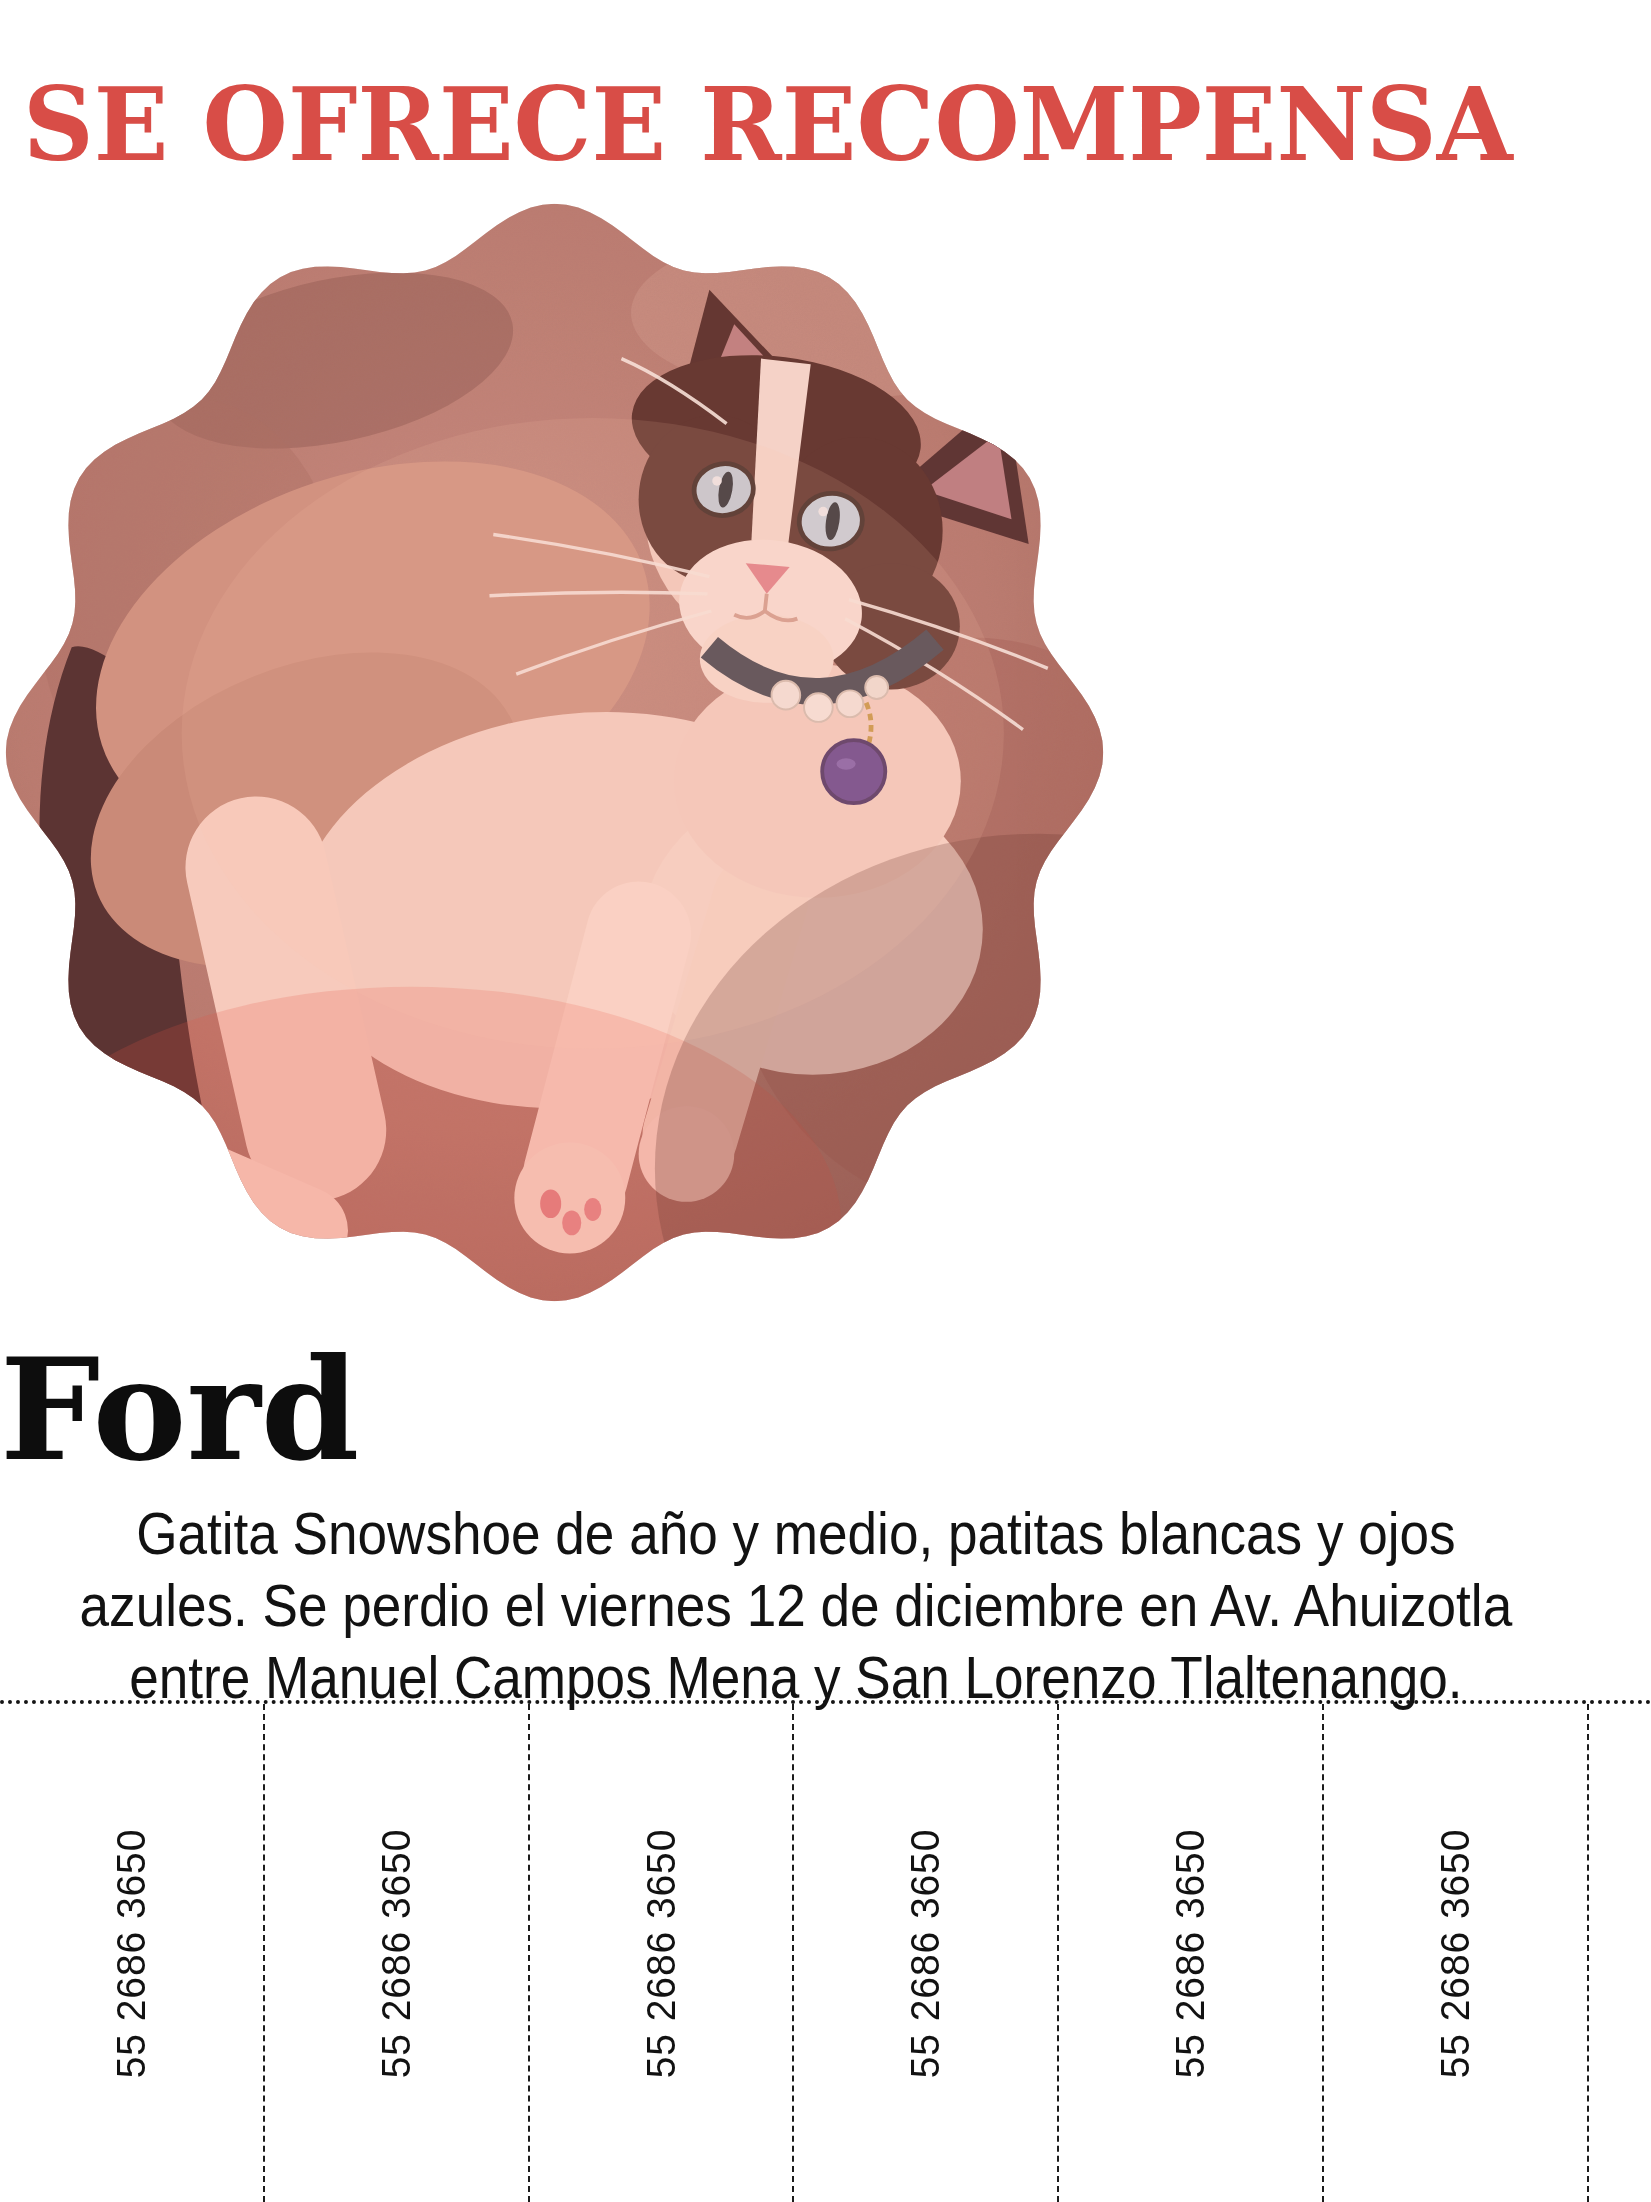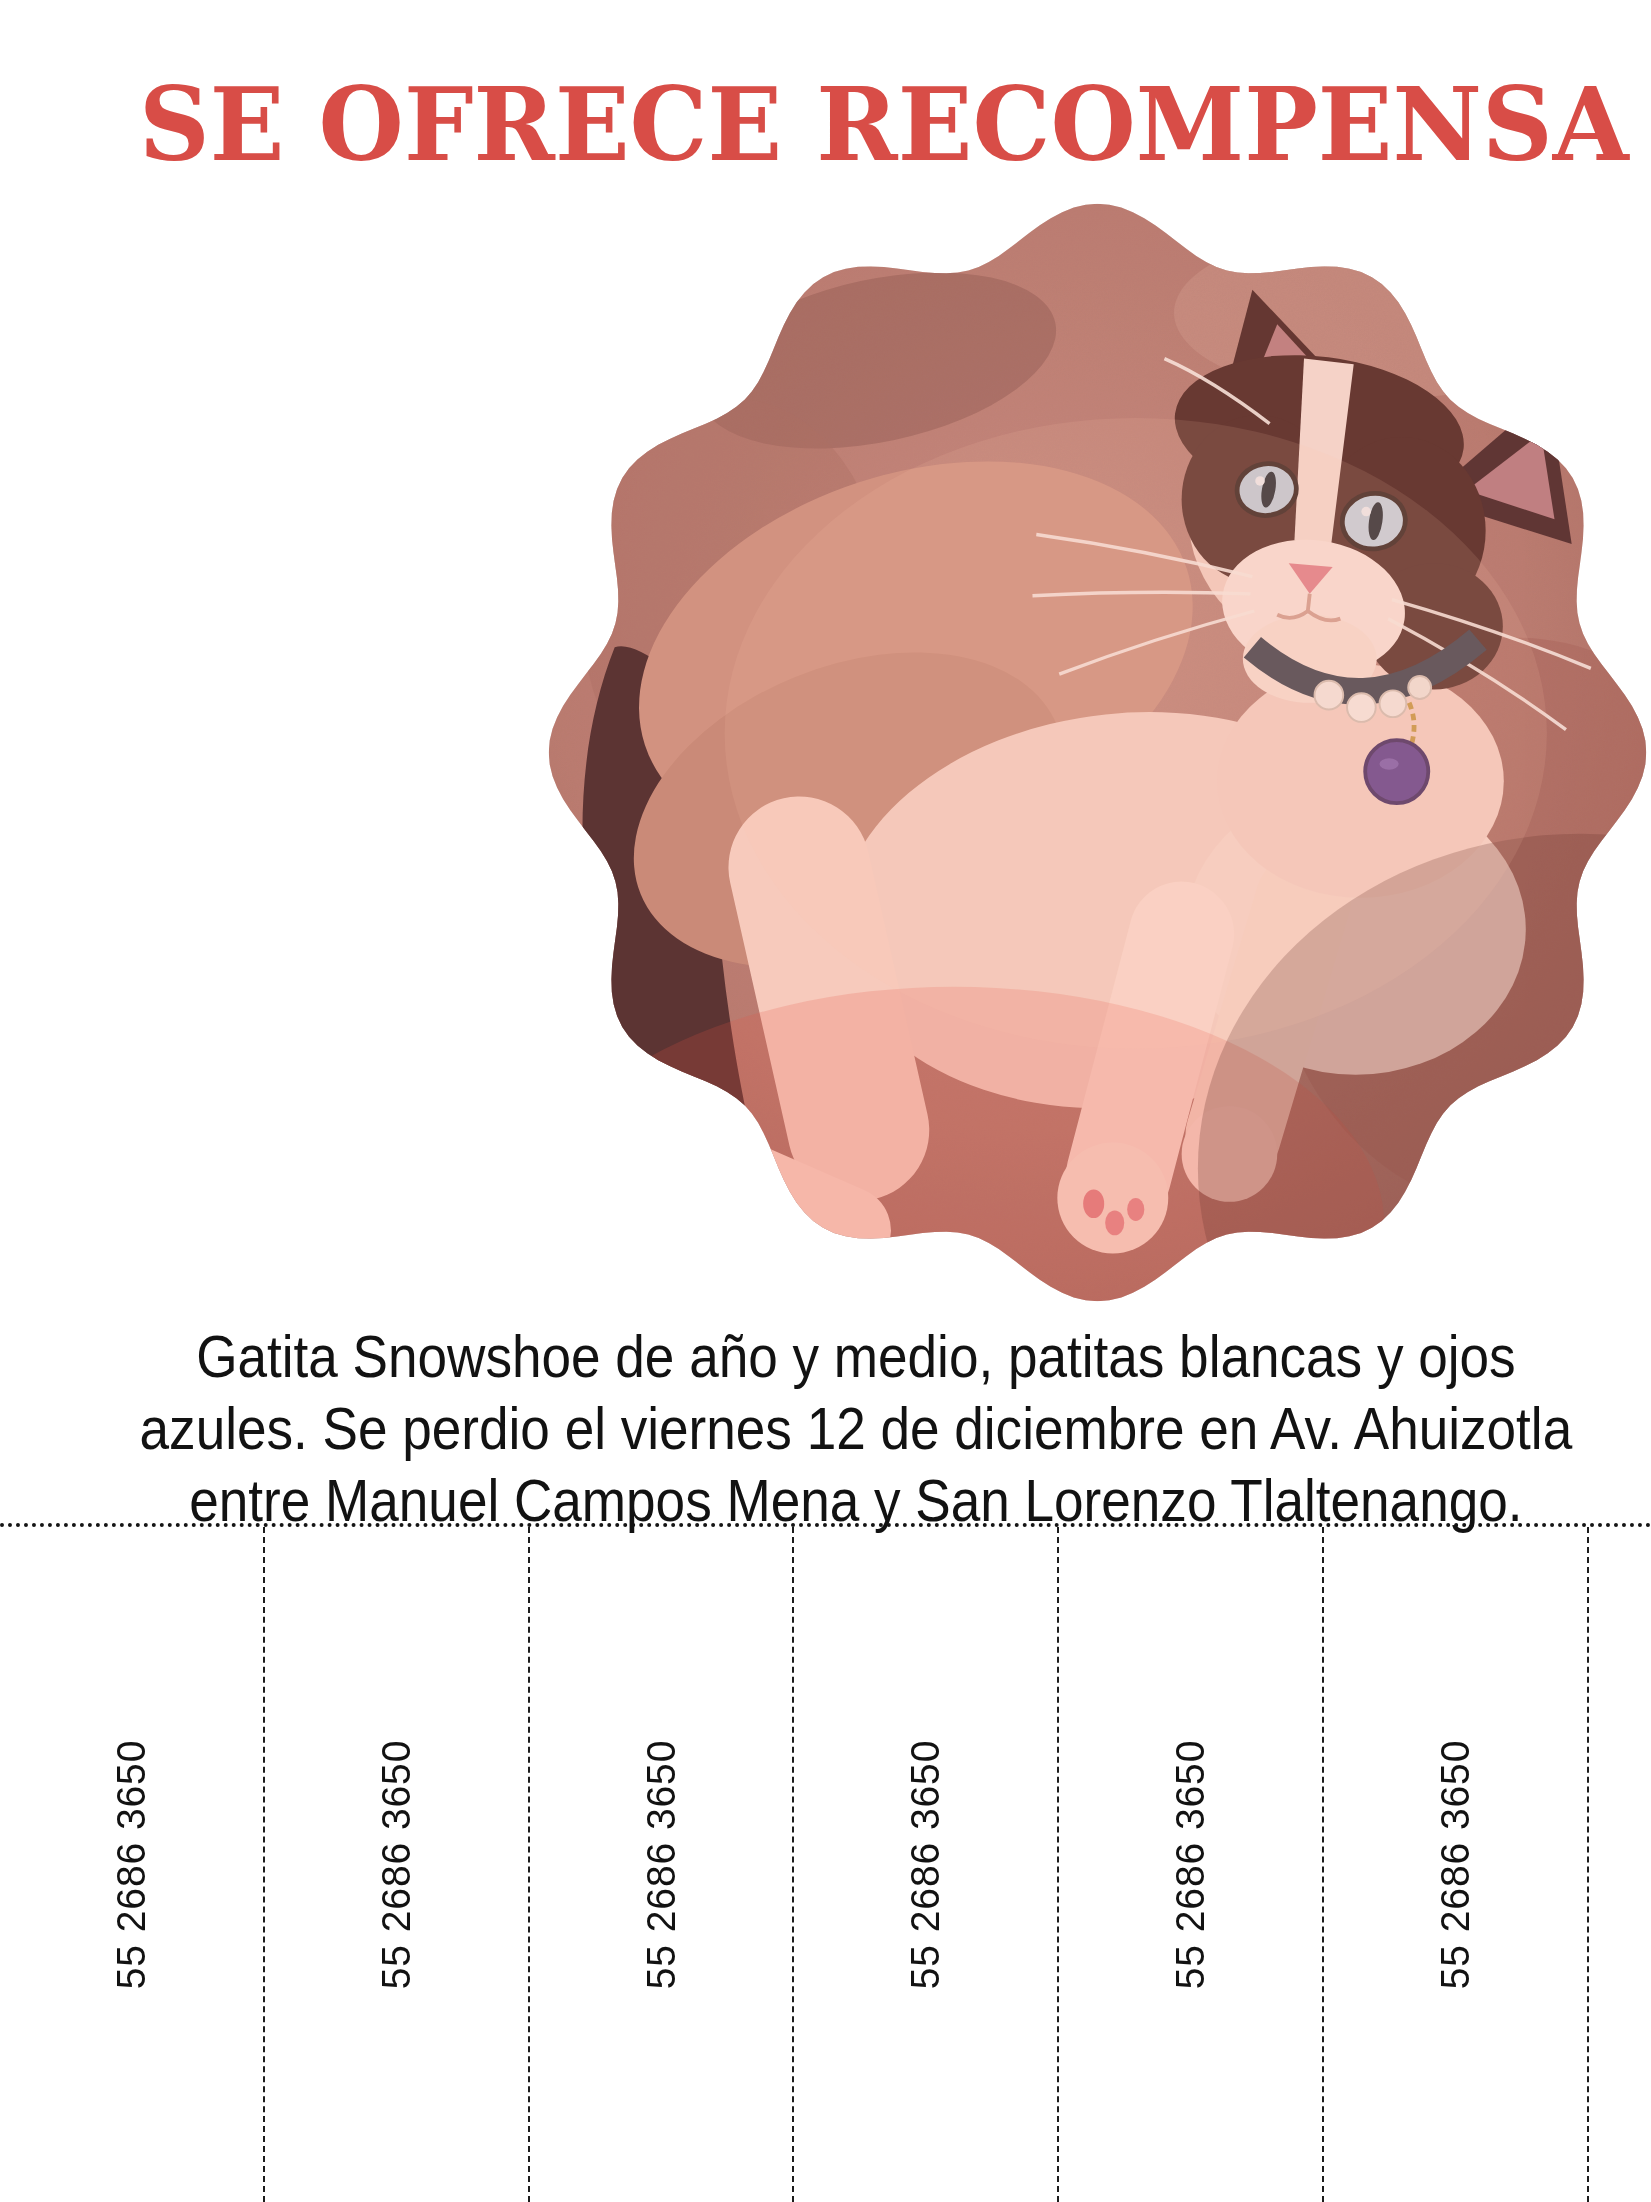--- a/index.html
+++ b/index.html
@@ -11,21 +11,21 @@
   *{box-sizing:border-box;}
   html,body{margin:0;padding:0;}
   body{
     width:1652px;height:2202px;
     background:var(--paper);
     font-family:"Liberation Sans",sans-serif;
     overflow:hidden;
   }
   .poster{
     width:1652px;height:2202px;
-    display:flex;flex-direction:column;align-items:flex-end;
+    display:flex;flex-direction:column;align-items:flex-start;
     background:var(--paper);
   }
   .title{
     margin:67px 0 0 0;
     font-family:"DejaVu Serif",serif;
     font-weight:bold;
     font-size:101px;
     line-height:1.15;
     color:var(--title-red);
     white-space:nowrap;
@@ -174,20 +174,21 @@
         </g>
 
         <rect width="1160" height="1160" fill="#ff8473" opacity="0.15"></rect>
         <ellipse cx="430" cy="1075" rx="450" ry="250" fill="#e65744" opacity="0.2"></ellipse>
         <ellipse cx="1085" cy="1015" rx="400" ry="350" fill="#6f3832" opacity="0.28"></ellipse>
         <ellipse cx="620" cy="560" rx="430" ry="330" fill="#ffc3ae" opacity="0.12"></ellipse>
       </g>
     </svg>
   </div>
 
+  <h2 class="pet-name">Ford</h2>
 
   <p class="desc">
     <span class="line">Gatita Snowshoe de año y medio, patitas blancas y ojos</span>
     <span class="line">azules. Se perdio el viernes 12 de diciembre en Av. Ahuizotla</span>
     <span class="line">entre Manuel Campos Mena y San Lorenzo Tlaltenango.</span>
   </p>
 
   <section class="tearoffs">
       <div class="strip">
         <span class="phone">55 2686 3650</span>

